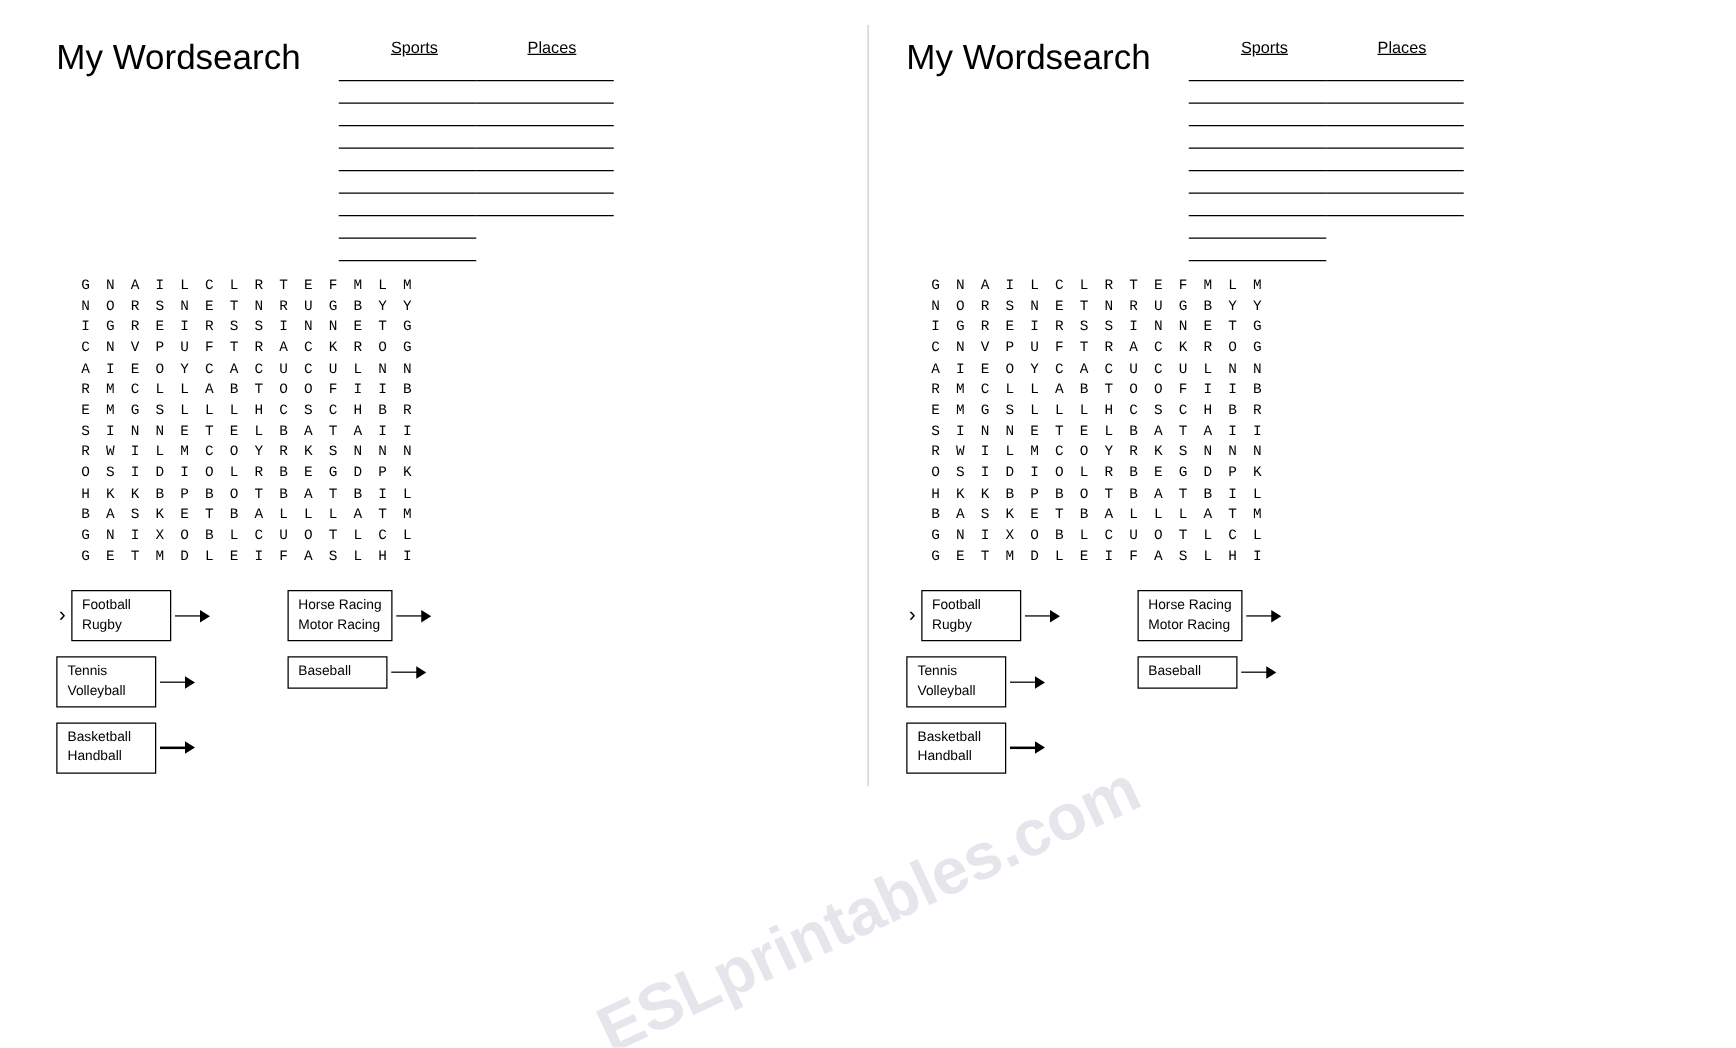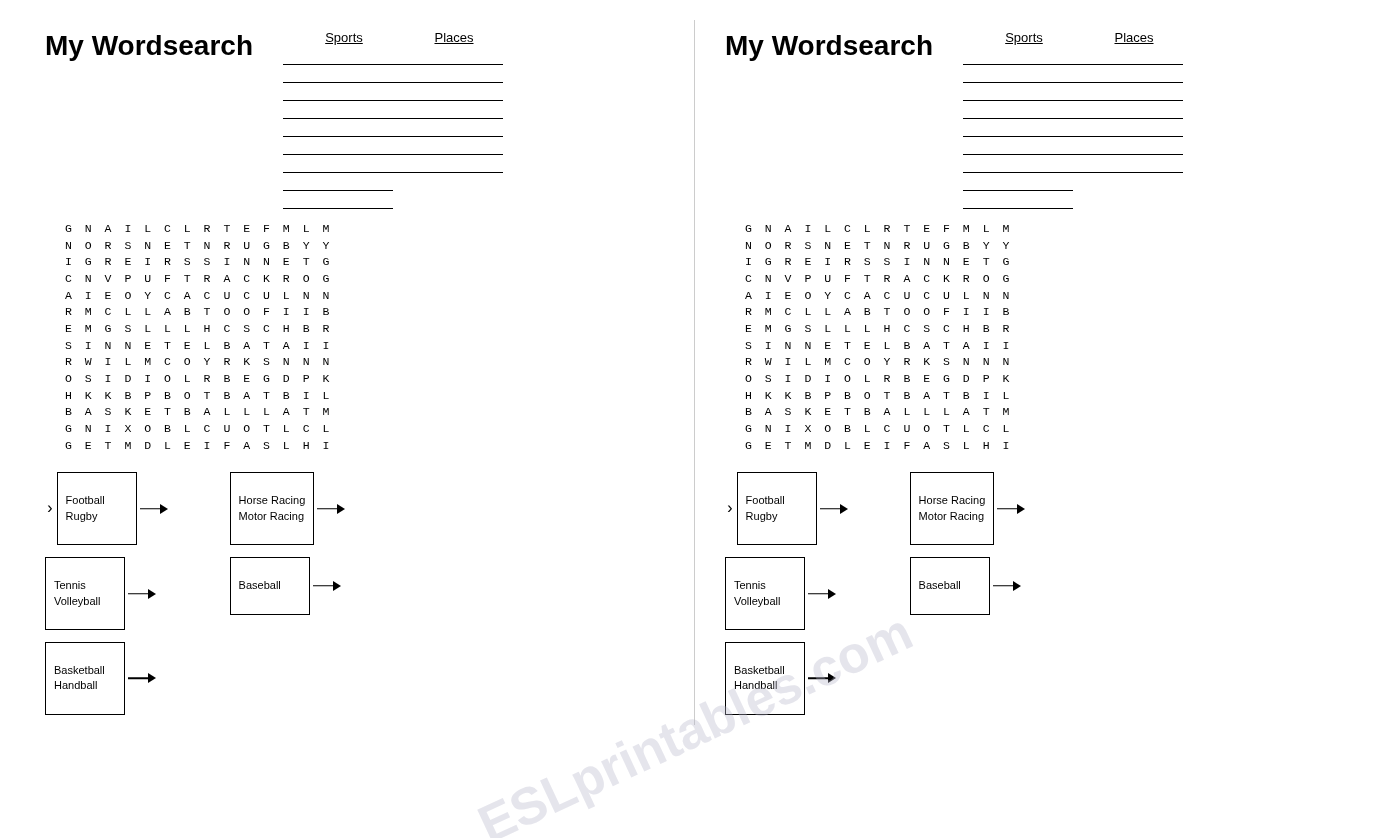--- a/index.html
+++ b/index.html
@@ -30,21 +30,21 @@
     
     .header-row {
       display: flex;
       flex-direction: row;
       align-items: flex-start;
       margin-bottom: 10px;
     }
 
     .title {
       font-size: 28px;
-      font-weight: bold;
+      font-weight: normal;
       font-family: Arial, sans-serif;
       margin-right: 30px;
       white-space: nowrap;
     }
 
     .word-list-col {
       display: flex;
       flex-direction: column;
       align-items: center;
       min-width: 110px;
@@ -104,21 +104,21 @@
     }
 
     .category-item {
       display: flex;
       flex-direction: row;
       align-items: center;
     }
 
     .category-box {
       border: 1.5px solid #000;
-      padding: 20px 8px;
+      padding: 4px 8px;
       min-width: 80px;
       font-size: 11px;
       font-family: Arial, sans-serif;
       line-height: 1.4;
     }
 
     .arrow-right {
       display: inline-block;
       width: 30px;
       height: 16px;

